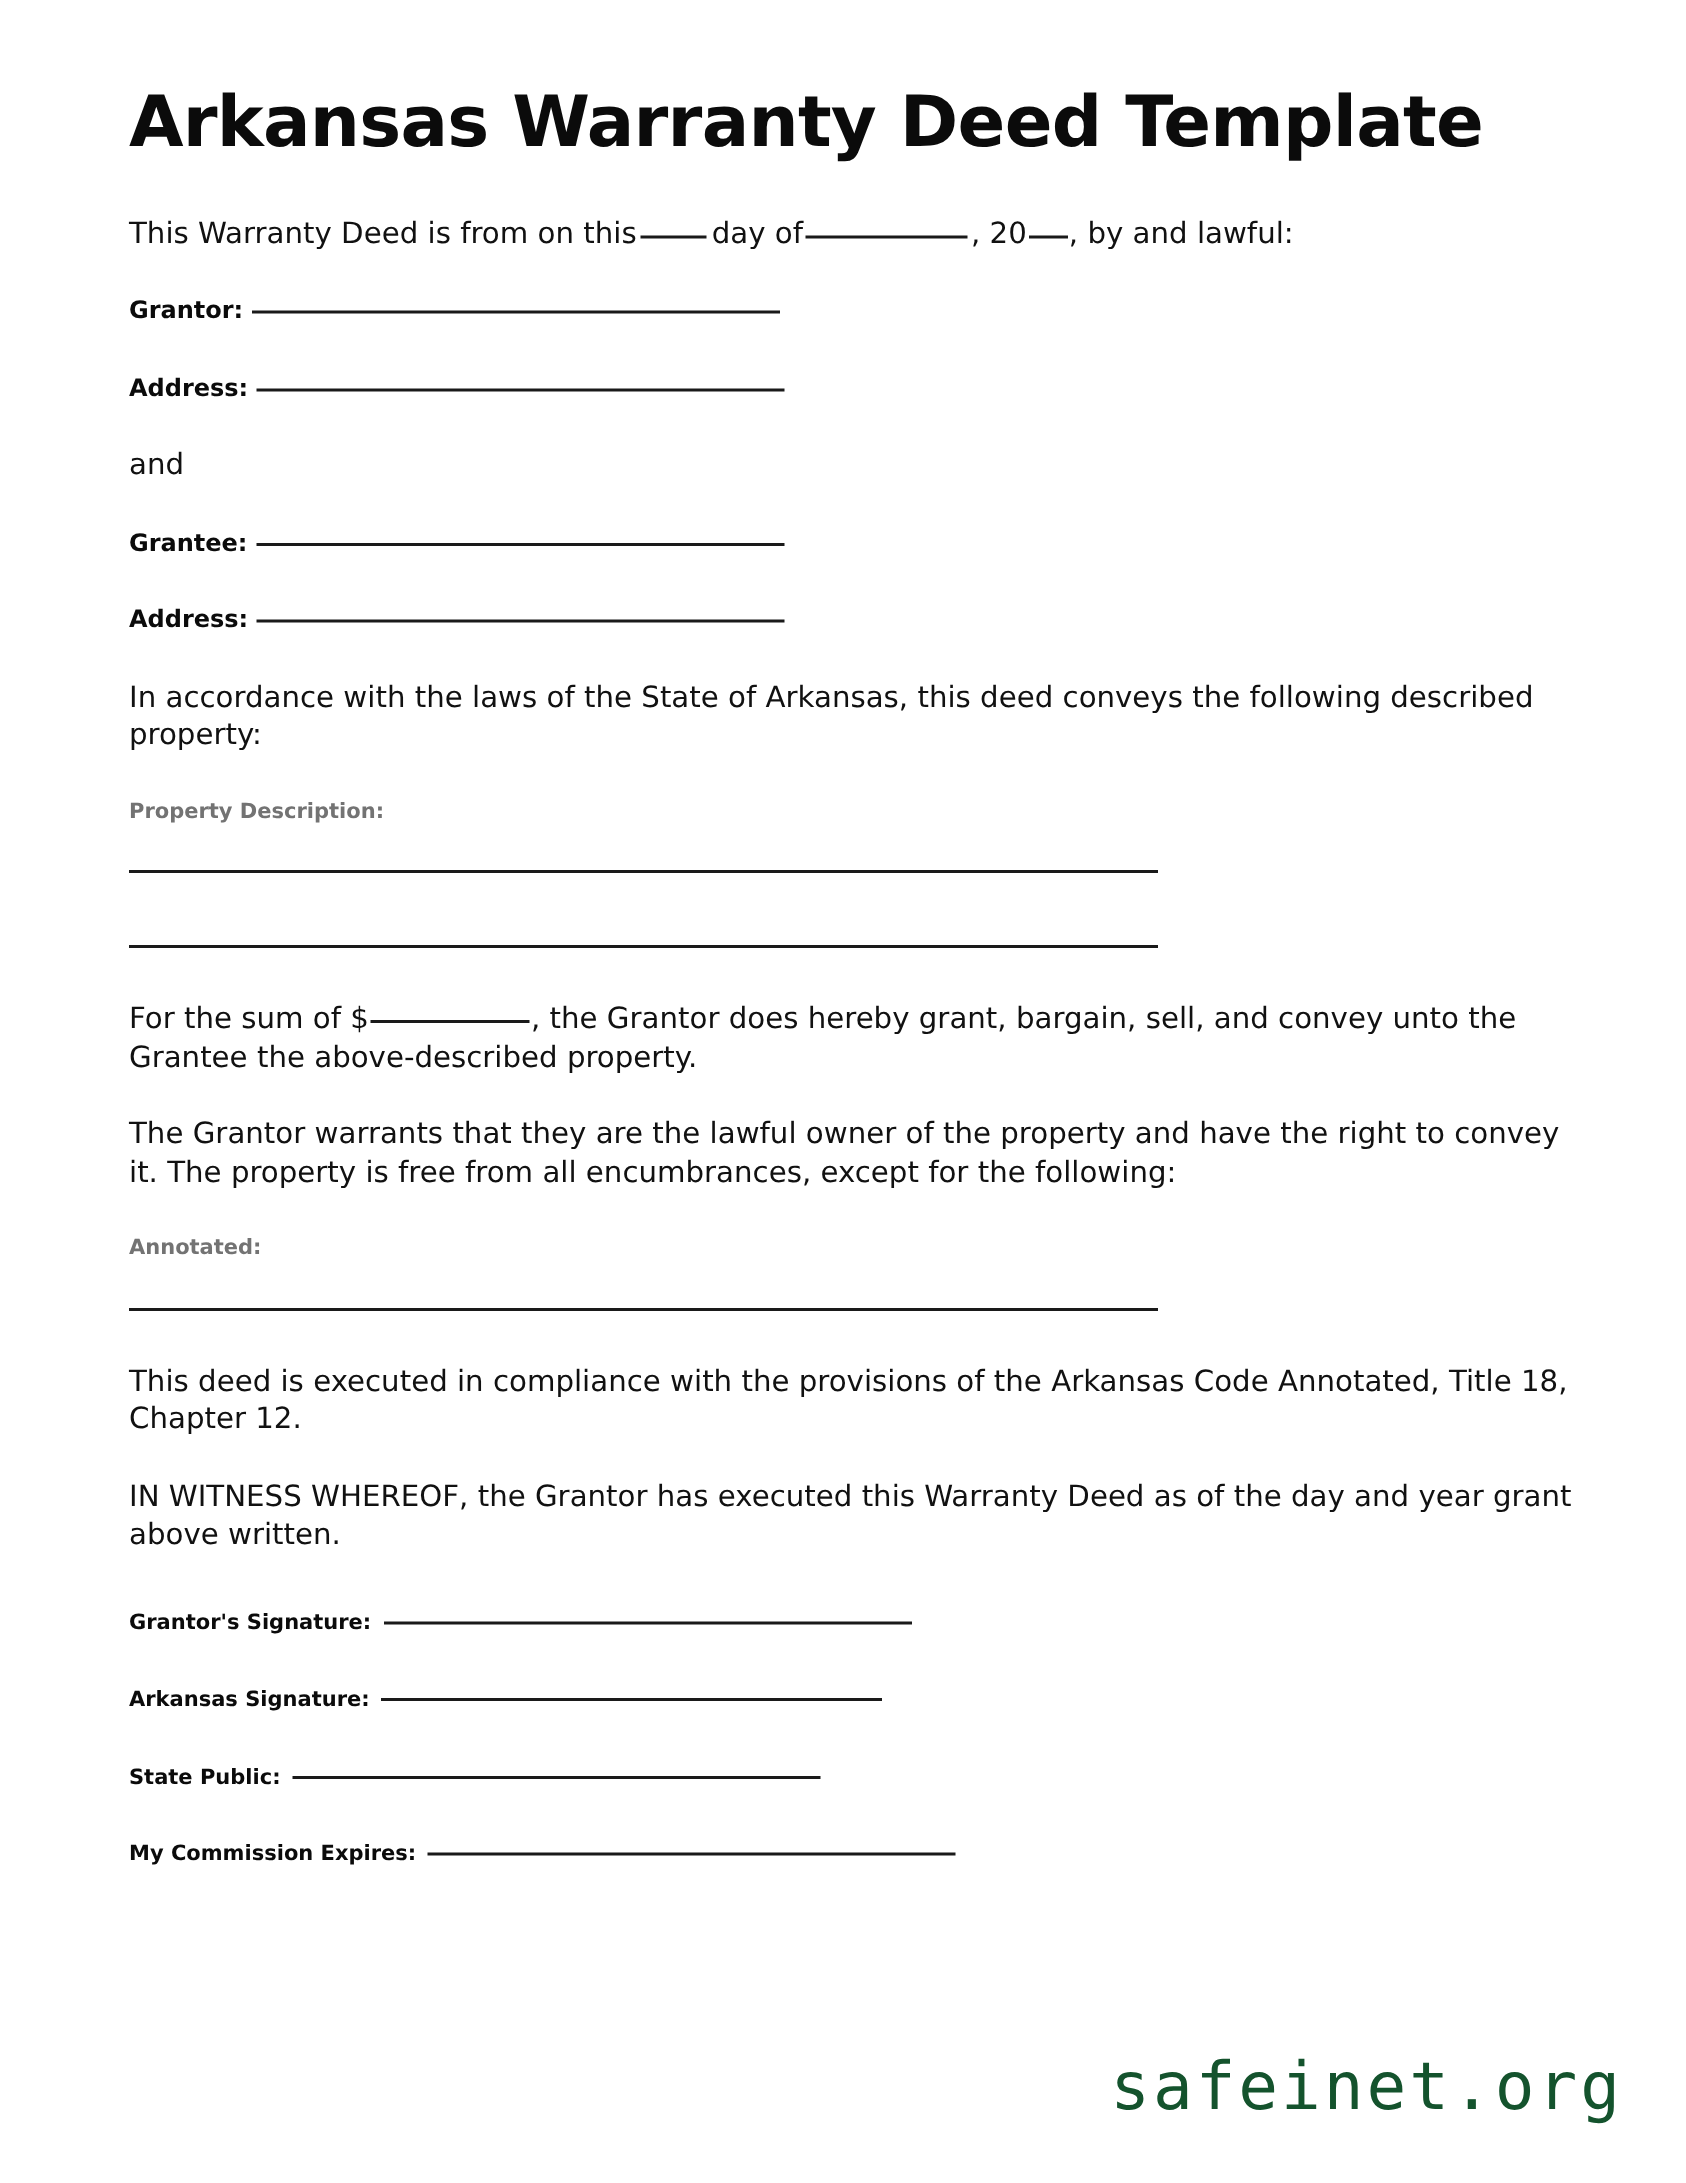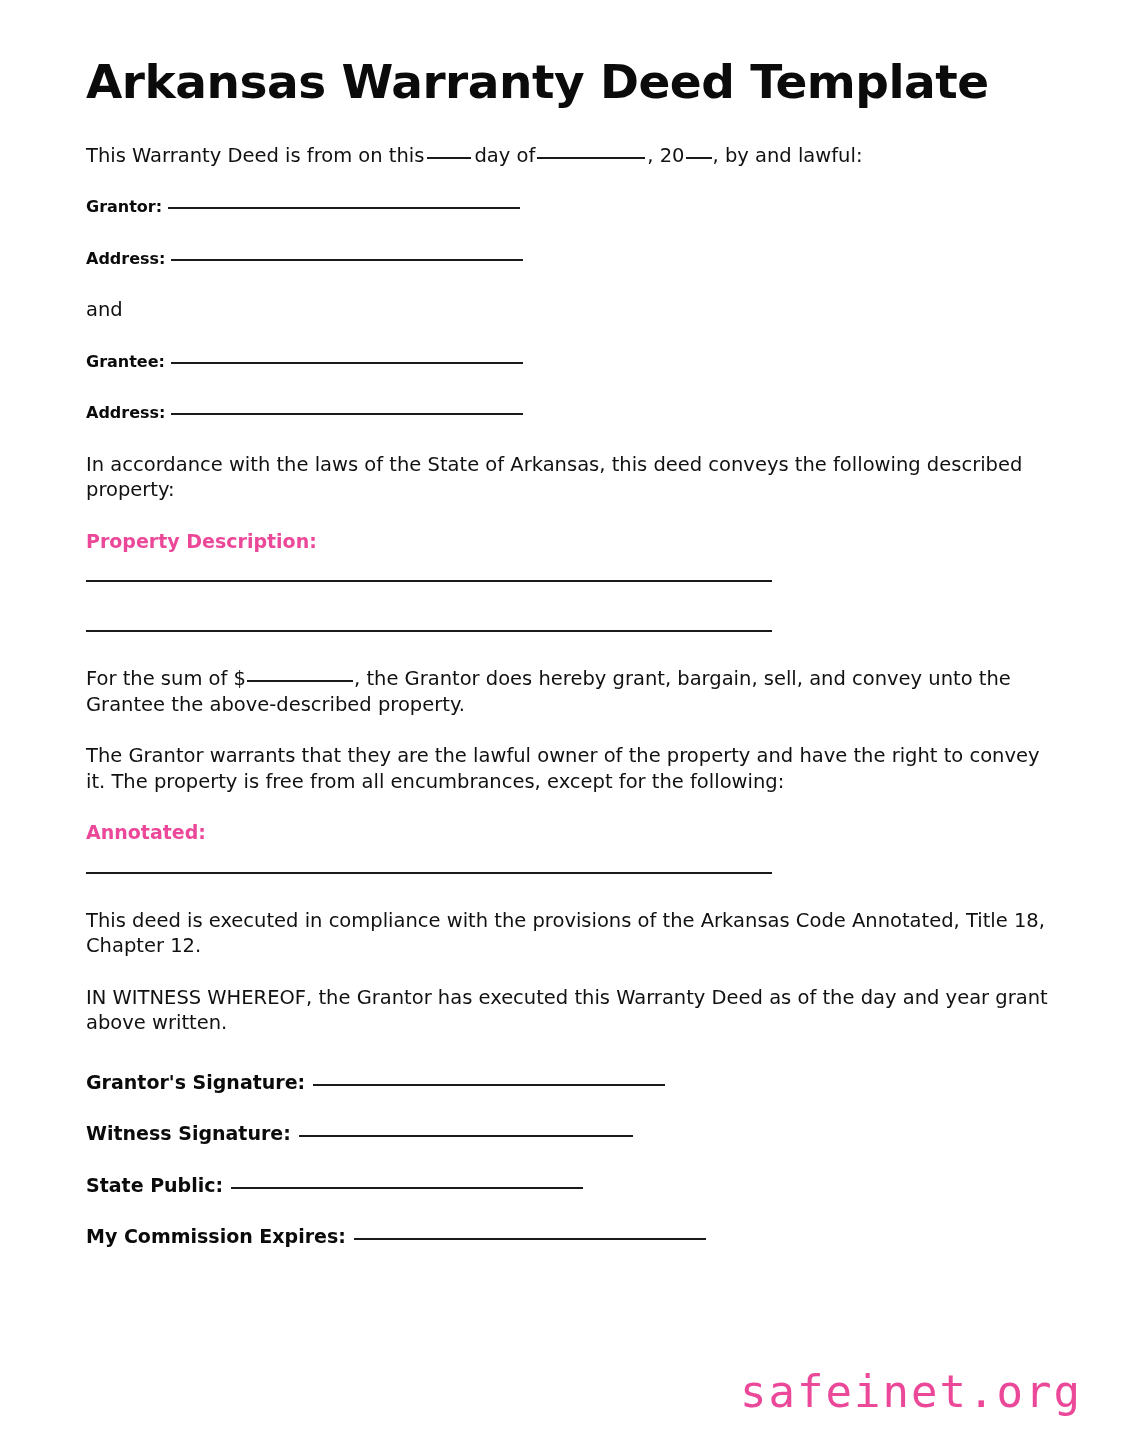--- a/index.html
+++ b/index.html
@@ -65,51 +65,51 @@
     display: inline-block;
     border-bottom: 2px solid #1a1a1a;
     height: 0;
     vertical-align: 3px;
   }
   .inline-blank.day { width: 44px; margin: 0 3px; }
   .inline-blank.month { width: 108px; margin: 0 2px; }
   .inline-blank.yr { width: 26px; margin: 0 1px; }
   .inline-blank.sum { width: 106px; margin: 0 1px; }
   .section-head {
-    font-size: 19px;
+    font-size: 14px;
     line-height: 25.5px;
     font-weight: bold;
     margin: 0 0 26px 0;
-    color: #ec4899;
+    color: #737373;
   }
   .rule {
     width: 686px;
     height: 0;
     border-bottom: 2.6px solid #1a1a1a;
     margin: 0 0 48px 0;
   }
   .rule.first { margin-top: 22px; }
   .rule.last-of-group { margin-bottom: 34px; }
   .sig-block { margin-top: 34px; }
   .sig-row {
-    font-size: 19px;
+    font-size: 14px;
     line-height: 25.5px;
     margin: 0 0 26px 0;
     white-space: nowrap;
     font-weight: bold;
     color: #0b0b0b;
   }
   .watermark {
     position: absolute;
     right: 42px;
     bottom: 38px;
     font-family: "DejaVu Sans Mono", "Liberation Mono", monospace;
     font-size: 44px;
     letter-spacing: 2px;
-    color: #ec4899;
+    color: #14532d;
     white-space: nowrap;
   }
 </style>
 </head>
 <body>
 
 <div class="page">
 
   <h1 class="doc-title">Arkansas Warranty Deed Template</h1>
 
@@ -150,21 +150,21 @@
 
   <p class="para">This deed is executed in compliance with the provisions of the Arkansas Code Annotated, Title 18, Chapter 12.</p>
 
   <p class="para">IN WITNESS WHEREOF, the Grantor has executed this Warranty Deed as of the day and year grant above written.</p>
 
   <div class="sig-block">
     <div class="sig-row">
       <span>Grantor's Signature:</span><span class="blank w-sig-grantor"></span>
     </div>
     <div class="sig-row">
-      <span>Witness Signature:</span><span class="blank w-sig-witness"></span>
+      <span>Arkansas Signature:</span><span class="blank w-sig-witness"></span>
     </div>
     <div class="sig-row">
       <span>State Public:</span><span class="blank w-sig-notary"></span>
     </div>
     <div class="sig-row">
       <span>My Commission Expires:</span><span class="blank w-sig-commission"></span>
     </div>
   </div>
 
 </div>

